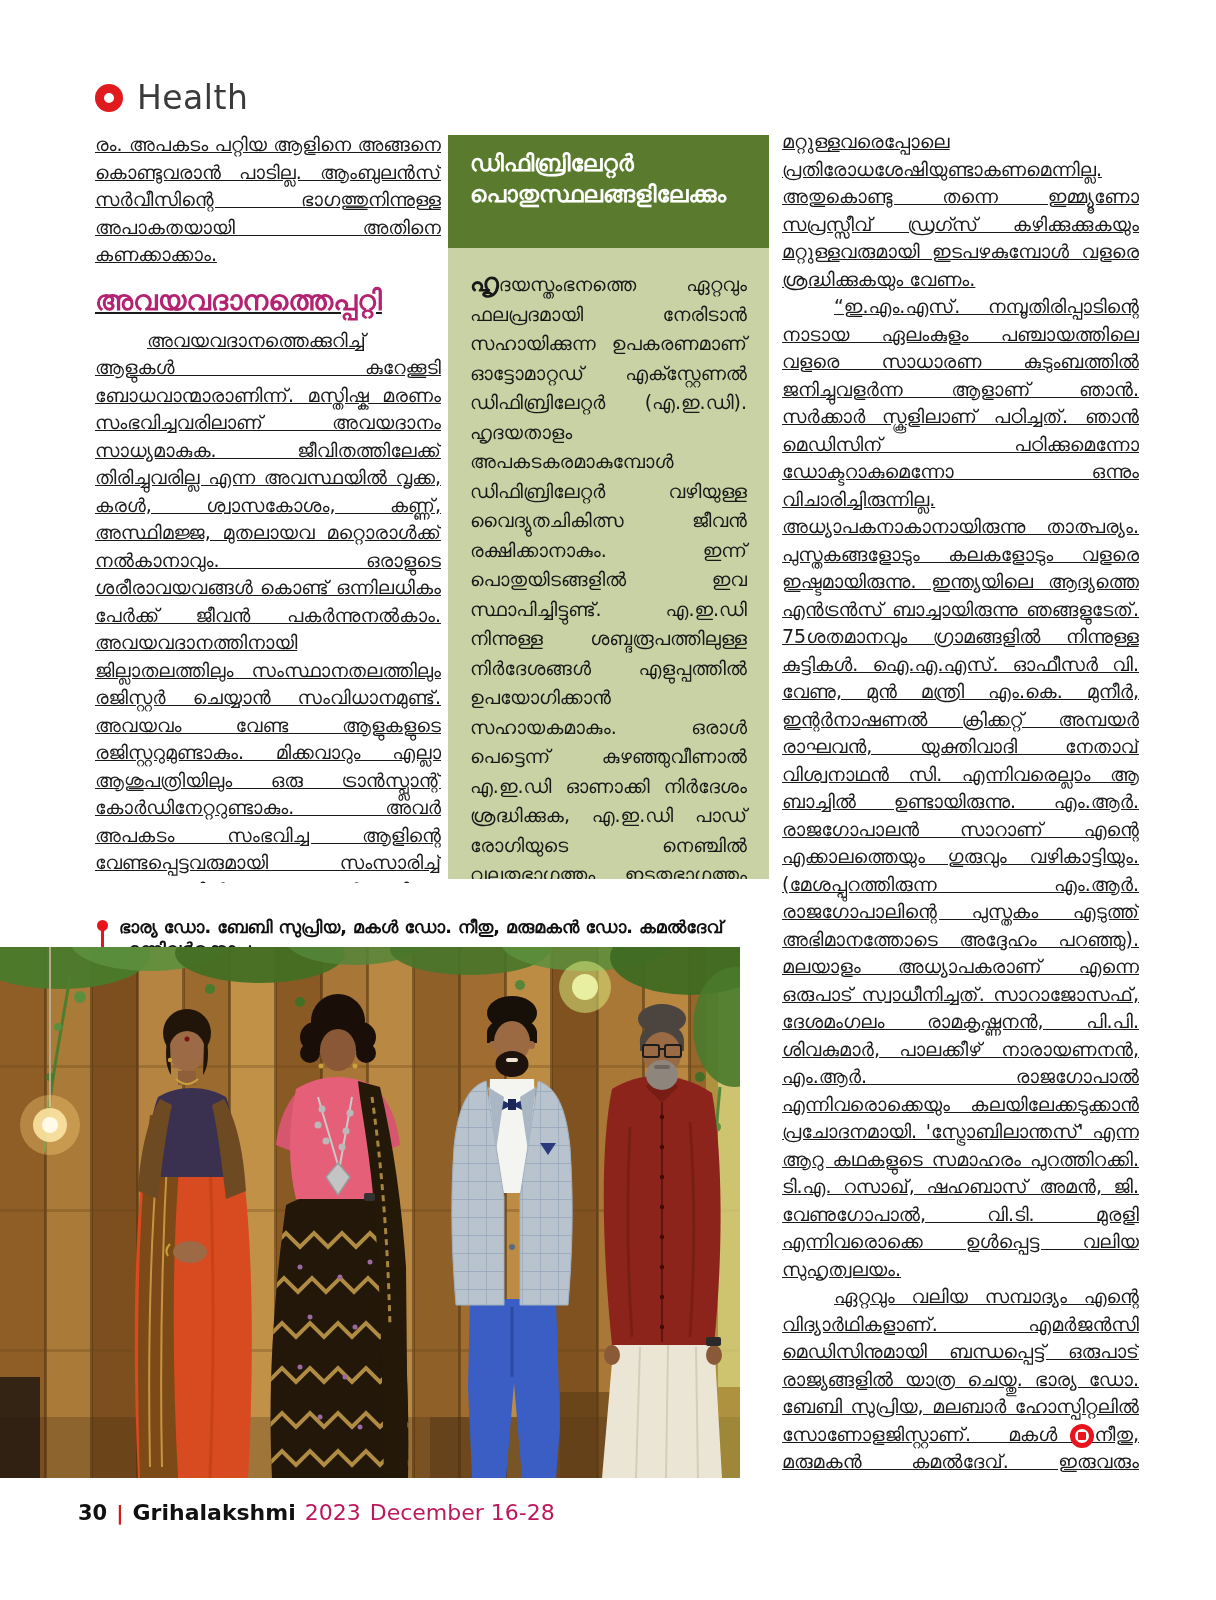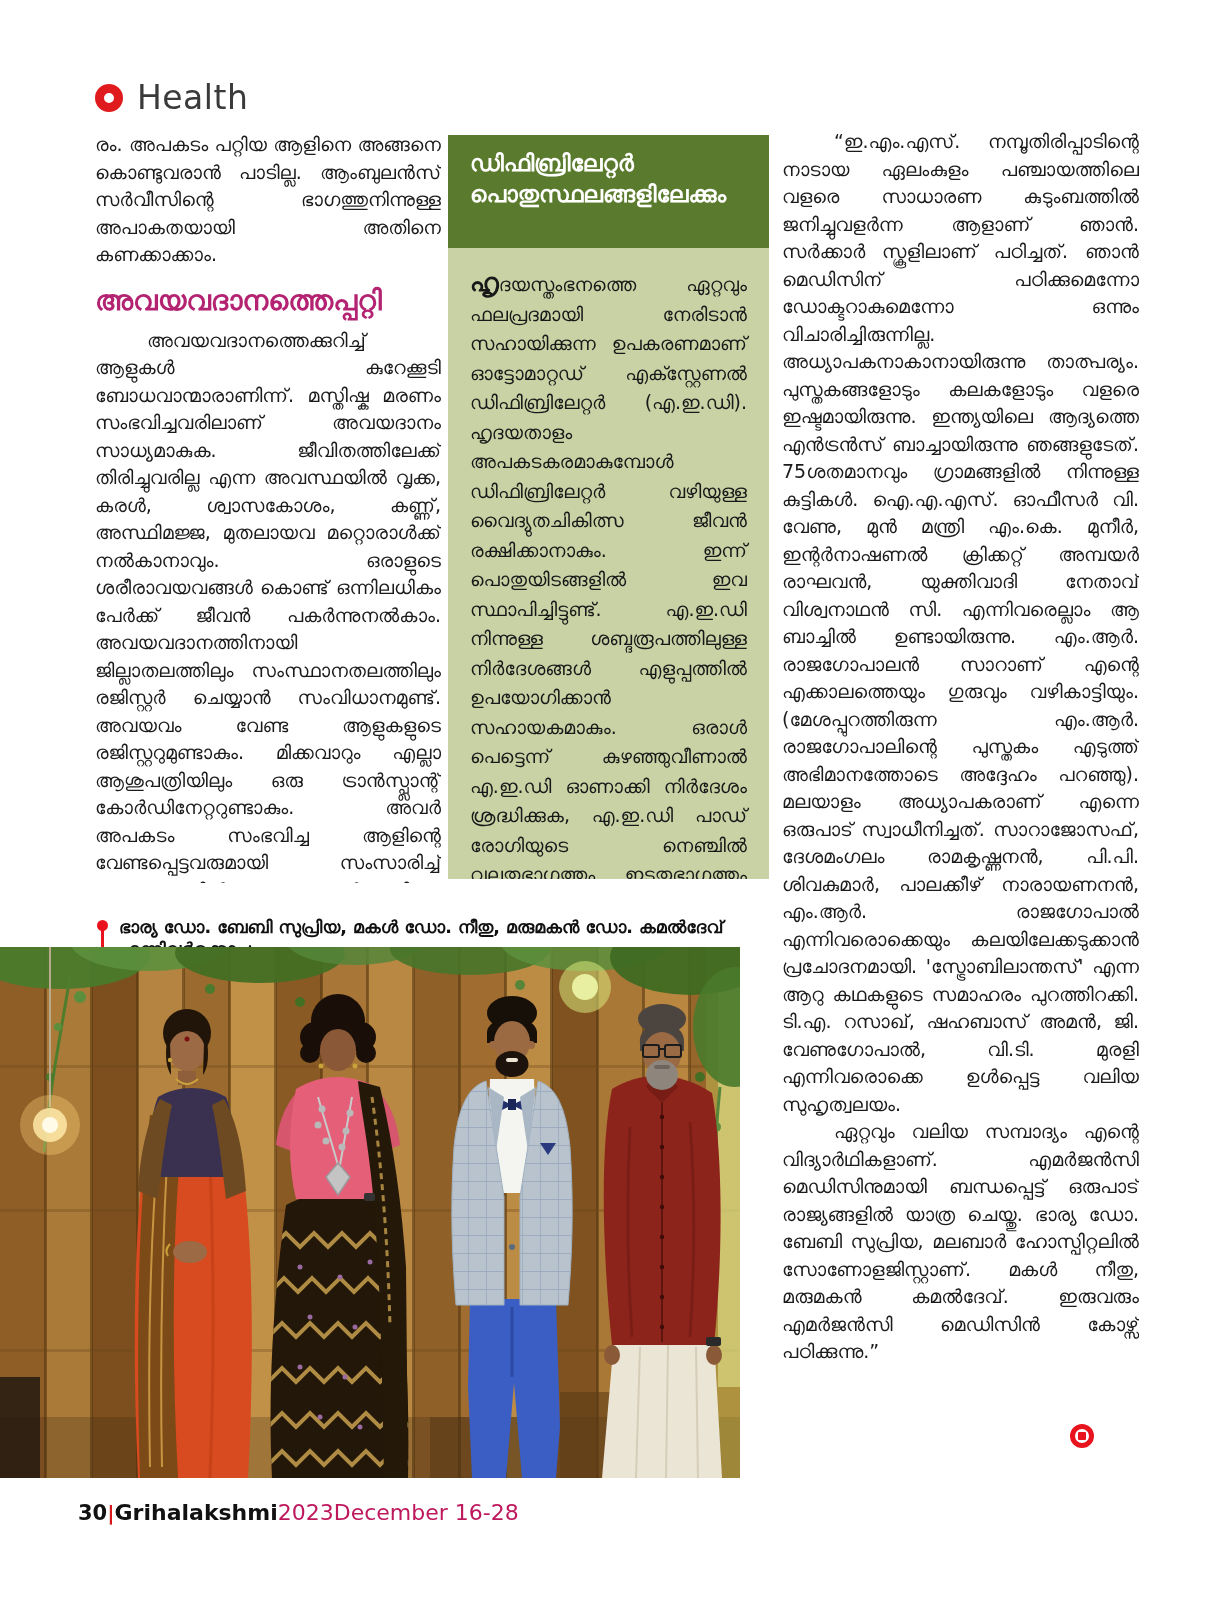--- a/index.html
+++ b/index.html
@@ -5,21 +5,21 @@
   html,body{margin:0;padding:0;}
   body{
     width:1216px;height:1600px;position:relative;background:#ffffff;
     font-family:"DejaVu Sans","Liberation Sans",sans-serif;color:#1c1c1c;
   }
   
   .health-header{position:absolute;left:95px;top:78px;display:flex;align-items:center;gap:14px;}
   .health-ring{width:28px;height:28px;border-radius:50%;border:9px solid #e01b1e;box-sizing:border-box;background:#fff;}
   .health-label{font-size:33px;color:#3a3a3a;font-weight:400;letter-spacing:.5px;}
   
-  .col{position:absolute;text-align:justify;font-size:19px;line-height:27.5px;color:#1b1b1b;overflow:hidden;}
+  .col{position:absolute;text-align:justify;font-size:19px;line-height:27.5px;color:#1b1b1b;overflow:hidden;text-decoration:underline;}
   .col p{margin:0;}
   .col-left{left:95px;top:131px;width:346px;height:752px;}
   .col-right{left:782px;top:128px;width:357px;height:1352px;}
   .mag-heading{color:#b42372;font-size:28px;line-height:32px;font-weight:700;text-align:left;margin:16px 0 10px;}
   .indent{text-indent:52px;}
   
   .sidebar{position:absolute;left:448px;top:135px;width:321px;}
   .green-title{background:#5a7b2d;color:#ffffff;font-weight:700;font-size:23px;line-height:31px;padding:13px 22px 26px;box-sizing:border-box;min-height:113px;}
   .green-body{background:#c8d2a5;padding:20px 22px 26px;box-sizing:border-box;height:631px;overflow:hidden;
               font-size:19px;line-height:29.5px;text-align:justify;color:#181818;}
@@ -29,21 +29,21 @@
   .caption-pin{width:11px;height:11px;border-radius:50%;background:#e8131d;position:relative;flex:0 0 auto;margin-top:4px;}
   .caption-pin .pin-stem{position:absolute;left:4px;top:10px;width:3px;height:26px;background:#e8131d;}
   .caption-text{font-weight:700;font-size:17.5px;line-height:22px;color:#101010;}
   
   .photo-wrap{position:absolute;left:0;top:947px;width:740px;height:531px;overflow:hidden;}
   
   .end-mark{position:absolute;left:1070px;top:1424px;width:24px;height:24px;border-radius:50%;border:5px solid #e8131d;
             box-sizing:border-box;display:flex;align-items:center;justify-content:center;background:#fff;}
   .end-mark-square{width:8px;height:8px;background:#e8131d;border-radius:1px;}
   
-  .footer{position:absolute;left:78px;top:1500px;display:flex;align-items:baseline;gap:0;}
+  .footer{position:absolute;left:78px;top:1500px;display:flex;align-items:baseline;gap:9px;}
   .footer .pg{font-size:21px;font-weight:700;color:#111;}
   .footer .bar{color:#d7191c;font-weight:700;font-size:20px;}
   .footer .mag{font-size:22px;font-weight:700;color:#111;}
   .footer .yr,.footer .dt{font-size:22px;font-weight:400;color:#be185d;}
 </style>
 </head>
 <body>
 
 <div class="health-header">
   <div class="health-ring"></div>
@@ -57,20 +57,21 @@
 </div>
 
 <div class="sidebar">
   <div class="green-title">ഡിഫിബ്രിലേറ്റർ പൊതുസ്ഥലങ്ങളിലേക്കും</div>
   <div class="green-body">
     <span class="lead-caps">ഹൃ</span><span>ദയസ്തംഭനത്തെ ഏറ്റവും ഫലപ്രദമായി നേരിടാൻ സഹായിക്കുന്ന ഉപകരണമാണ് ഓട്ടോമാറ്റഡ് എക്സ്റ്റേണൽ ഡിഫിബ്രിലേറ്റർ (എ.ഇ.ഡി). ഹൃദയതാളം അപകടകരമാകുമ്പോൾ ഡിഫിബ്രിലേറ്റർ വഴിയുള്ള വൈദ്യുതചികിത്സ ജീവൻ രക്ഷിക്കാനാകും. ഇന്ന് പൊതുയിടങ്ങളിൽ ഇവ സ്ഥാപിച്ചിട്ടുണ്ട്. എ.ഇ.ഡി നിന്നുള്ള ശബ്ദരൂപത്തിലുള്ള നിർദേശങ്ങൾ എളുപ്പത്തിൽ ഉപയോഗിക്കാൻ സഹായകമാകും. ഒരാൾ പെട്ടെന്ന് കുഴഞ്ഞുവീണാൽ എ.ഇ.ഡി ഓണാക്കി നിർദേശം ശ്രദ്ധിക്കുക, എ.ഇ.ഡി പാഡ് രോഗിയുടെ നെഞ്ചിൽ വലതുഭാഗത്തും ഇടതുഭാഗത്തും ഒട്ടിക്കുക. രോഗിയെ ആരും തൊടാതെ നോക്കണം. എ.ഇ.ഡി ഉടൻ അവസ്ഥ നിർണയിച്ച് നിർദേശം നല്കും. ഇത്തരത്തിൽ ജീവൻരക്ഷാഉപാധികൾ ജനകീയമാകണമെന്നാണ് ഡോ. പി.പി. വേണുഗോപാലന്റെ ആഗ്രഹം.</span>
   </div>
 </div>
 
 <div class="col col-right">
+  <p>മറ്റുള്ളവരെപ്പോലെ പ്രതിരോധശേഷിയുണ്ടാകണമെന്നില്ല. അതുകൊണ്ടു തന്നെ ഇമ്മ്യൂണോ സപ്രസ്സീവ് ഡ്രഗ്സ് കഴിക്കുക്കുകയും മറ്റുള്ളവരുമായി ഇടപഴകുമ്പോൾ വളരെ ശ്രദ്ധിക്കുകയും വേണം.</p>
   <p class="indent">“ഇ.എം.എസ്. നമ്പൂതിരിപ്പാടിന്റെ നാടായ ഏലംകുളം പഞ്ചായത്തിലെ വളരെ സാധാരണ കുടുംബത്തിൽ ജനിച്ചുവളർന്ന ആളാണ് ഞാൻ. സർക്കാർ സ്കൂളിലാണ് പഠിച്ചത്. ഞാൻ മെഡിസിന് പഠിക്കുമെന്നോ ഡോക്ടറാകുമെന്നോ ഒന്നും വിചാരിച്ചിരുന്നില്ല. അധ്യാപകനാകാനായിരുന്നു താത്പര്യം. പുസ്തകങ്ങളോടും കലകളോടും വളരെ ഇഷ്ടമായിരുന്നു. ഇന്ത്യയിലെ ആദ്യത്തെ എൻട്രൻസ് ബാച്ചായിരുന്നു ഞങ്ങളുടേത്. 75ശതമാനവും ഗ്രാമങ്ങളിൽ നിന്നുള്ള കുട്ടികൾ. ഐ.എ.എസ്. ഓഫീസർ വി. വേണു, മുൻ മന്ത്രി എം.കെ. മുനീർ, ഇന്റർനാഷണൽ ക്രിക്കറ്റ് അമ്പയർ രാഘവൻ, യുക്തിവാദി നേതാവ് വിശ്വനാഥൻ സി. എന്നിവരെല്ലാം ആ ബാച്ചിൽ ഉണ്ടായിരുന്നു. എം.ആർ. രാജഗോപാലൻ സാറാണ് എന്റെ എക്കാലത്തെയും ഗുരുവും വഴികാട്ടിയും. (മേശപ്പുറത്തിരുന്ന എം.ആർ. രാജഗോപാലിന്റെ പുസ്തകം എടുത്ത് അഭിമാനത്തോടെ അദ്ദേഹം പറഞ്ഞു). മലയാളം അധ്യാപകരാണ് എന്നെ ഒരുപാട് സ്വാധീനിച്ചത്. സാറാജോസഫ്, ദേശമംഗലം രാമകൃഷ്ണനൻ, പി.പി. ശിവകുമാർ, പാലക്കീഴ് നാരായണനൻ, എം.ആർ. രാജഗോപാൽ എന്നിവരൊക്കെയും കലയിലേക്കടുക്കാൻ പ്രചോദനമായി. 'സ്ട്രോബിലാന്തസ്' എന്ന ആറു കഥകളുടെ സമാഹരം പുറത്തിറക്കി. ടി.എ. റസാഖ്, ഷഹബാസ് അമൻ, ജി. വേണുഗോപാൽ, വി.ടി. മുരളി എന്നിവരൊക്കെ ഉൾപ്പെട്ട വലിയ സുഹൃത്വലയം.</p>
   <p class="indent">ഏറ്റവും വലിയ സമ്പാദ്യം എന്റെ വിദ്യാർഥികളാണ്. എമർജൻസി മെഡിസിനുമായി ബന്ധപ്പെട്ട് ഒരുപാട് രാജ്യങ്ങളിൽ യാത്ര ചെയ്തു. ഭാര്യ ഡോ. ബേബി സുപ്രിയ, മലബാർ ഹോസ്പിറ്റലിൽ സോണോളജിസ്റ്റാണ്. മകൾ നീതു, മരുമകൻ കമൽദേവ്. ഇരുവരും എമർജൻസി മെഡിസിൻ കോഴ്സ് പഠിക്കുന്നു.”</p>
 </div>
 
 <div class="end-mark">
   <div class="end-mark-square"></div>
 </div>
 
 <div class="caption-row">
   <div class="caption-pin">

